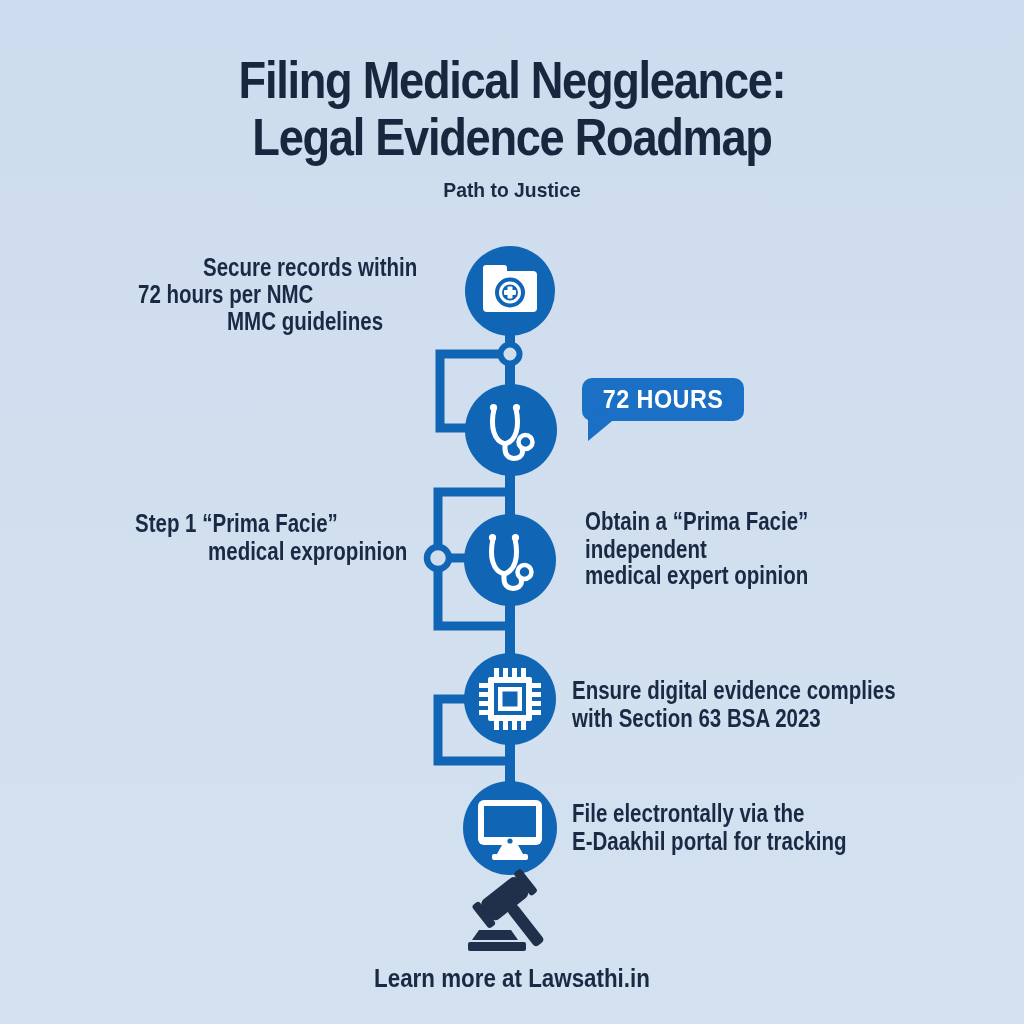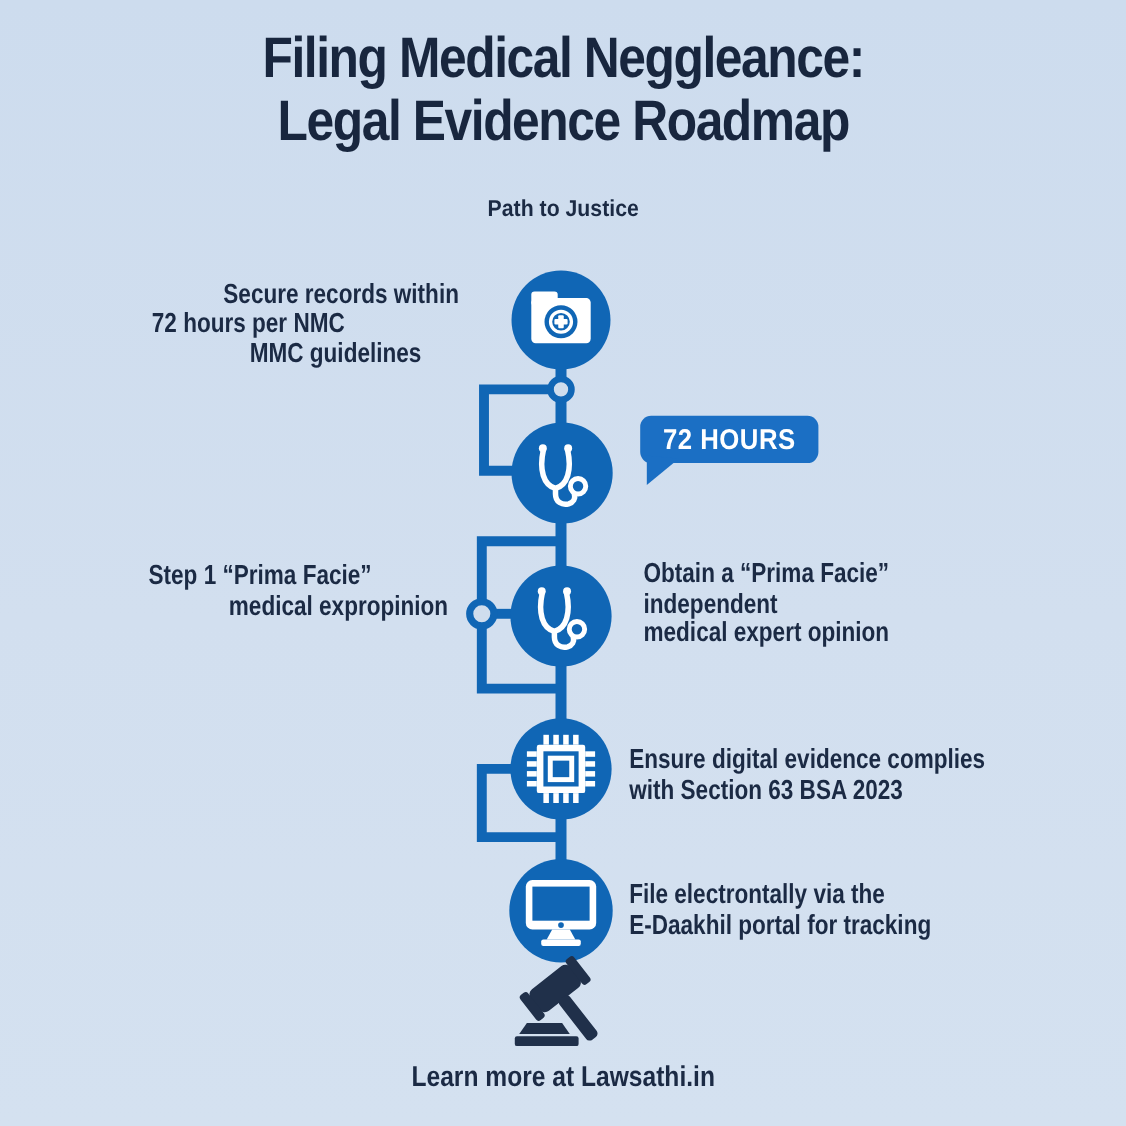--- a/index.html
+++ b/index.html
@@ -3,21 +3,21 @@
 <meta charset="utf-8">
 <style>
   html,body{margin:0;padding:0;background:#cfdded;}
   .stage{
     position:relative;width:1024px;height:1024px;overflow:hidden;
     background:linear-gradient(180deg,#cddcee 0%,#d2dfef 55%,#d4e1f0 100%);
     font-family:"Liberation Sans",sans-serif;font-weight:bold;color:#1b2a44;
   }
   .abs{position:absolute;}
   .diagram{position:absolute;left:0;top:0;}
-  .title{left:0;right:0;top:25px;text-align:center;color:#18263e;}
+  .title{left:0;right:0;top:52px;text-align:center;color:#18263e;}
   .t-line{display:block;font-size:52px;line-height:57px;letter-spacing:-1.5px;
           transform:scaleX(0.87);transform-origin:50% 0;}
   .subtitle{left:0;right:0;top:178px;text-align:center;font-size:21px;
             transform:scaleX(0.92);}
   .line{position:absolute;font-size:25px;white-space:nowrap;transform:scaleX(0.82);
         transform-origin:0 50%;}
   .line.r{transform-origin:100% 50%;}
   .badge-label{left:582px;top:378px;width:162px;height:43px;line-height:43px;
                text-align:center;color:#ffffff;font-size:26px;letter-spacing:0.5px;
                transform:scaleX(0.9);}

